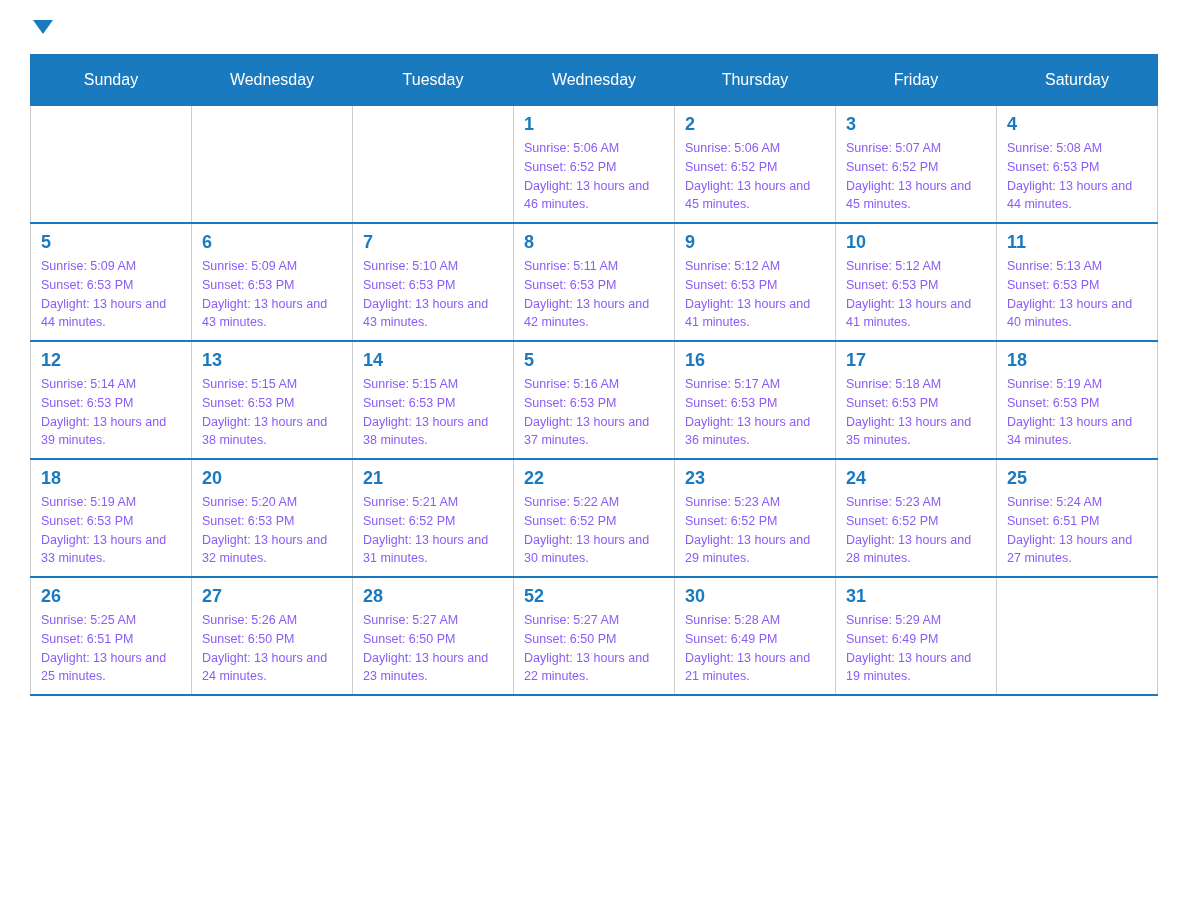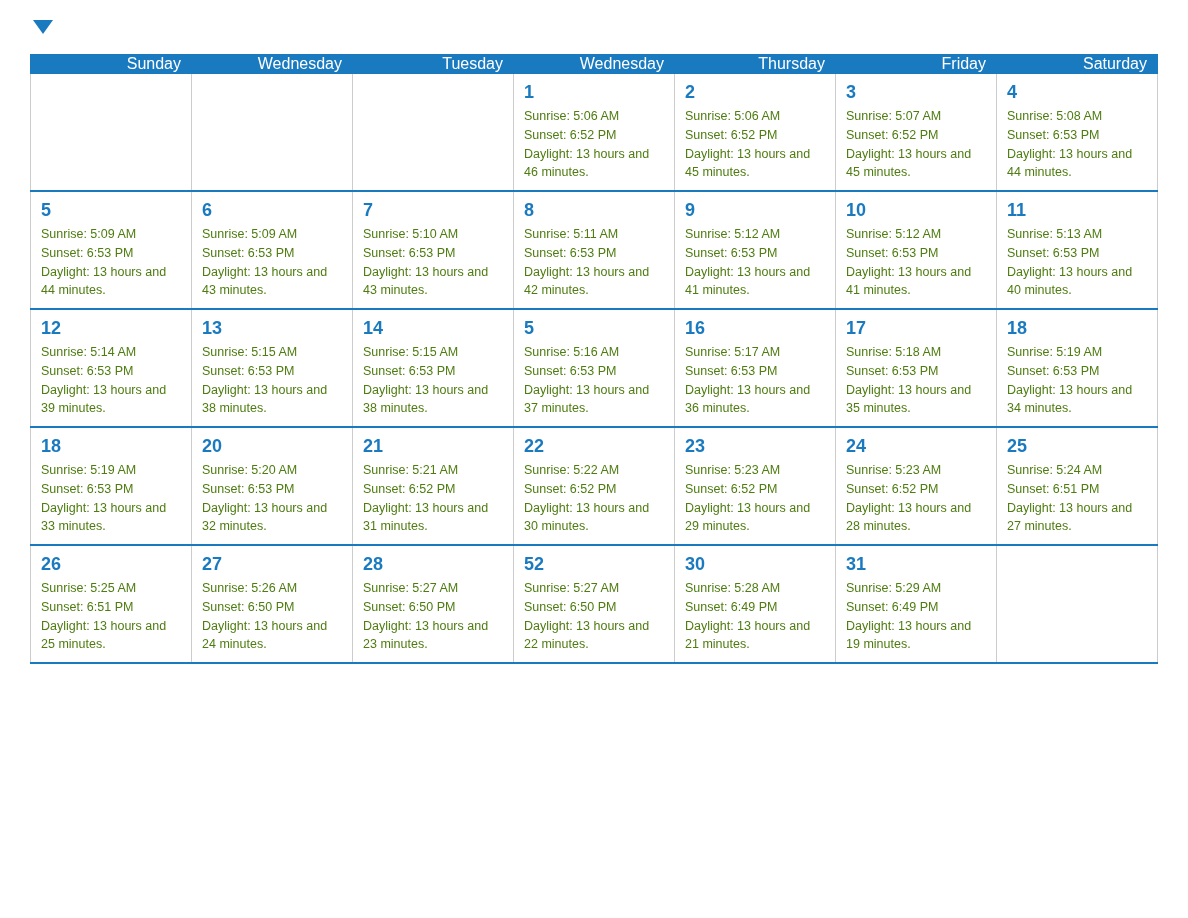--- a/index.html
+++ b/index.html
@@ -65,41 +65,41 @@
     table {
       width: 100%;
       border-collapse: collapse;
       margin-top: 10px;
     }
     thead tr th {
       background-color: #1a7abf;
       color: #fff;
       font-size: 16px;
       font-weight: normal;
-      padding: 0 10px;
-      text-align: right;
+      padding: 16px 10px;
+      text-align: center;
       border: 1px solid #1a7abf;
     }
     tbody tr td {
       border: 1px solid #ccc;
       vertical-align: top;
       padding: 8px 10px;
       width: 14.28%;
       min-height: 90px;
     }
     .day-number {
       font-size: 18px;
       font-weight: bold;
       color: #1a7abf;
       display: block;
       margin-bottom: 4px;
     }
     .day-info {
       font-size: 12.5px;
-      color: #4d7c0f;
+      color: #8b5cf6;
       line-height: 1.5;
     }
     tbody tr {
       border-bottom: 2px solid #1a7abf;
     }
     td.empty {
       background: #fff;
     }
   </style>
 </head>

